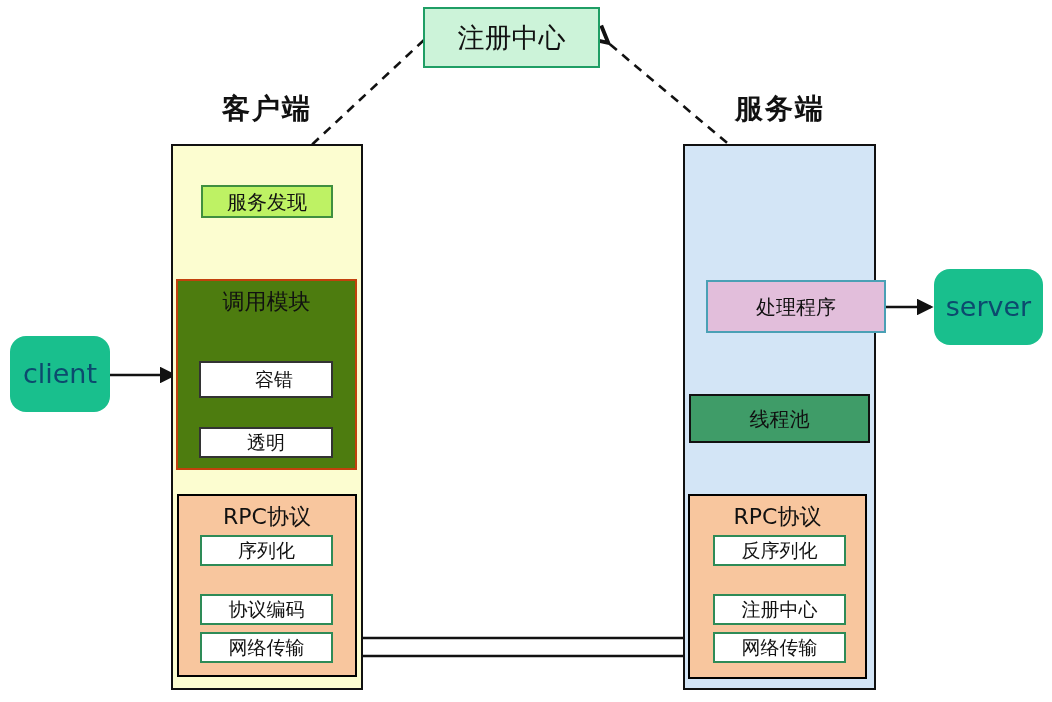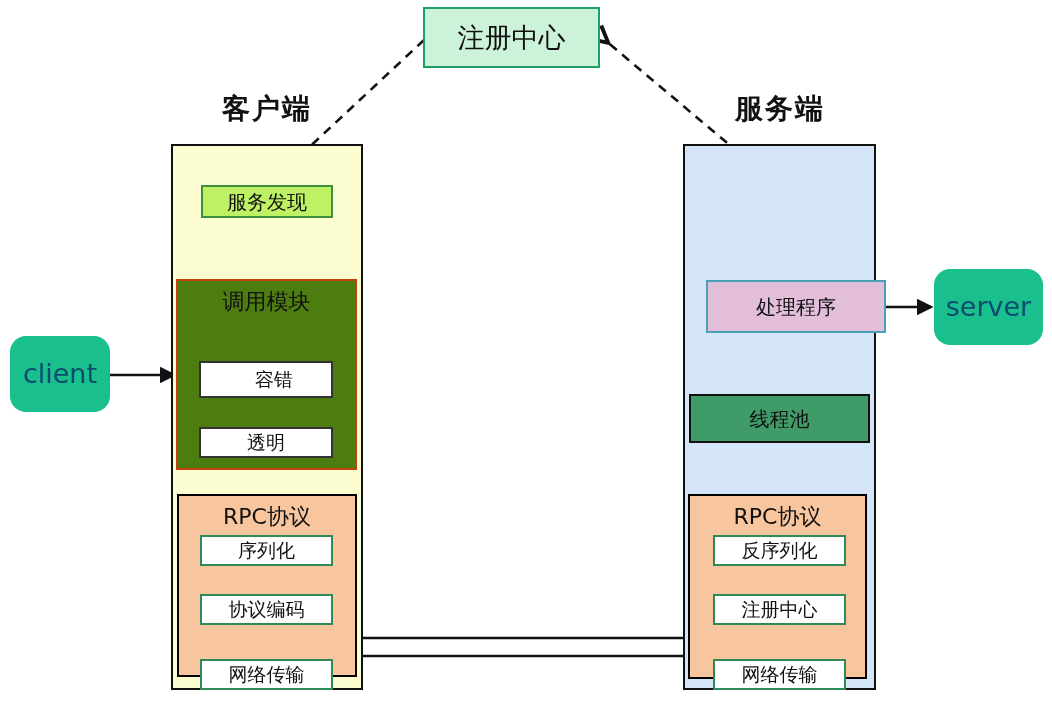--- a/index.html
+++ b/index.html
@@ -55,21 +55,21 @@
   .rpc{
     background:#f8c69e;border:2px solid #000000;position:absolute;box-sizing:border-box;
   }
   .rpc-left{left:177px;top:494px;width:180px;height:183px;}
   .rpc-right{left:688px;top:494px;width:179px;height:185px;}
   .rpc .white-box{border:2px solid #2e8b57;width:133px;height:31px;}
   .rpc-left .white-box{left:21px;}
   .rpc-right .white-box{left:23px;}
   .rpc .r0{top:39px;}
   .rpc .r1{top:98px;}
-  .rpc .r2{top:136px;margin-top:27px;}
+  .rpc .r2{top:136px;}
   
   .handler{
     left:690px;top:280px;width:180px;height:53px;
     background:#e2bedb;border:2px solid #4aa0b5;font-size:20px;margin-left:16px;
   }
   .thread-pool{
     left:689px;top:394px;width:181px;height:49px;
     background:#3f9c68;border:2px solid #111;font-size:20px;
   }
   

